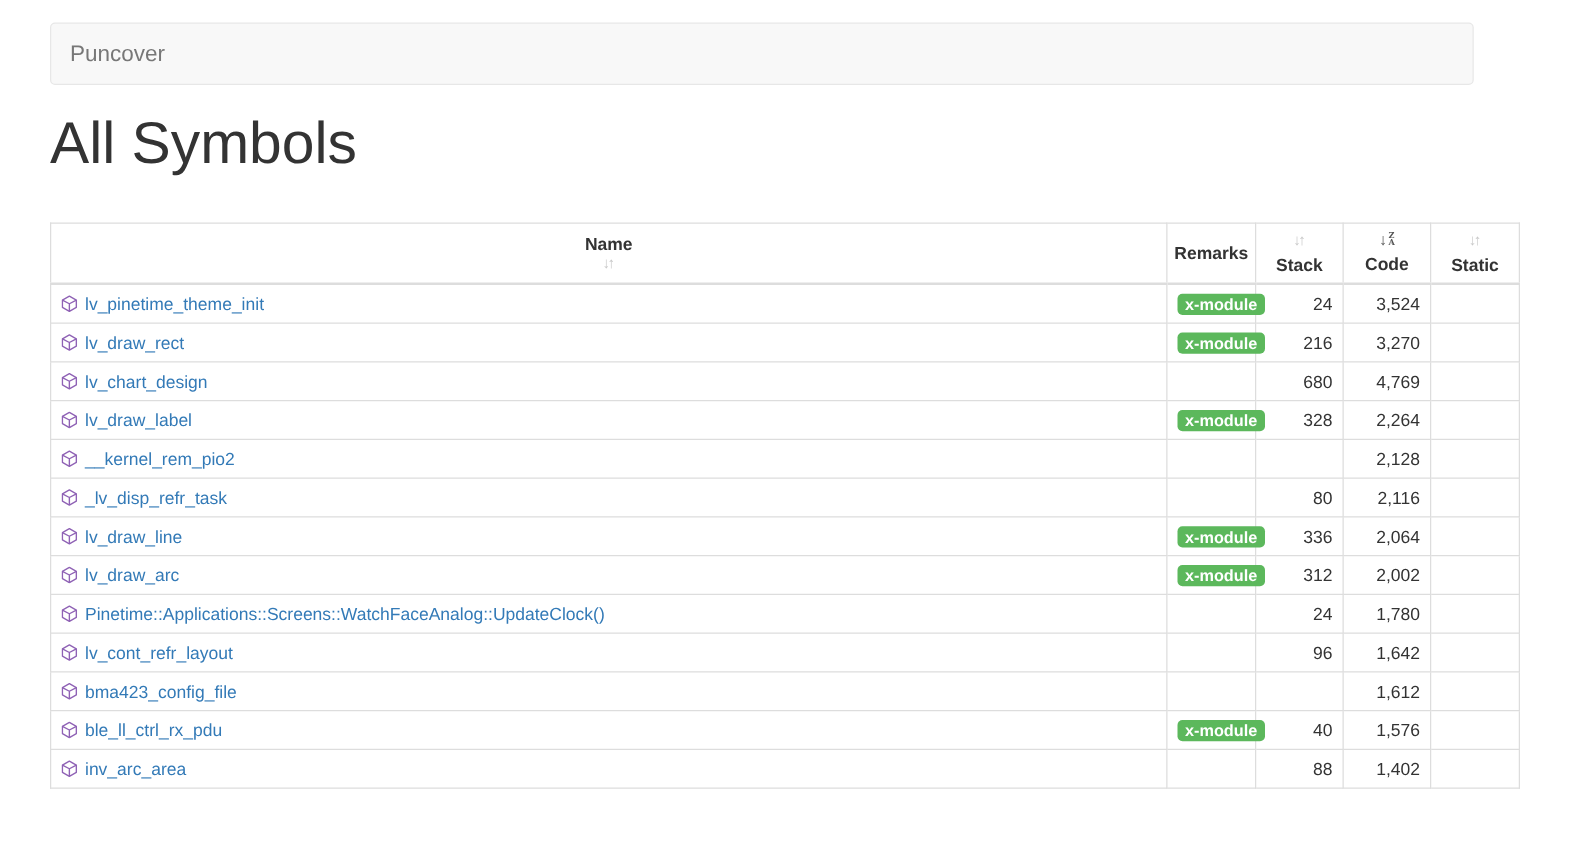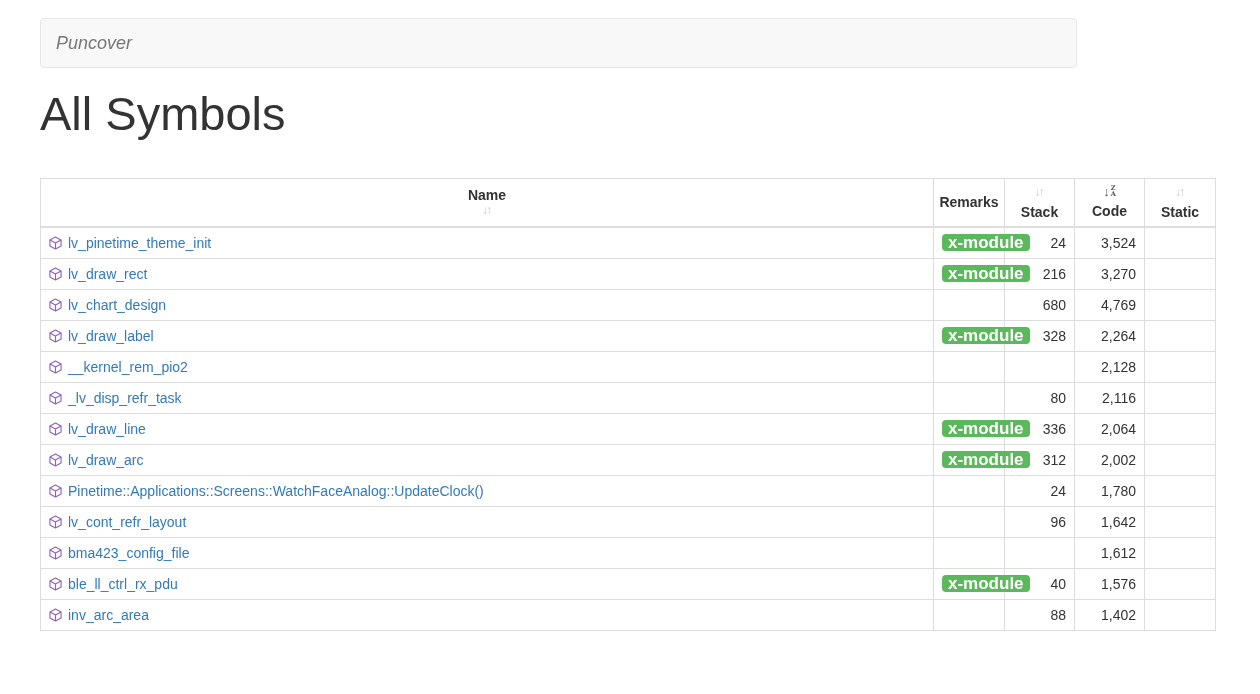--- a/index.html
+++ b/index.html
@@ -13,26 +13,25 @@
     --border: #ddd;
     --navbar-bg: #f8f8f8;
     --navbar-border: #e7e7e7;
     --sort-inactive: #c9c9c9;
     --sort-active: #555;
   }
 
   
   .navbar {
     margin: 18px 16px 0 40px;
-    width: 1037px;
+    width: 1139px;
     height: 50px;
     background: var(--navbar-bg);
     border: 1px solid var(--navbar-border);
     border-radius: 4px;
-    font-style: italic;
   }
   .navbar-brand {
     display: inline-block;
     padding: 14px 15px;
     font-size: 18px;
     line-height: 20px;
     color: #777;
     text-decoration: none;
     cursor: pointer;
   }
@@ -97,21 +96,21 @@
     vertical-align: -2px;
     margin-right: 6px;
     color: var(--cube);
   }
   a.symbol-link { color: var(--link); text-decoration: none; cursor: pointer; }
 
   .badge-xmodule {
     display: inline-block;
     background: var(--badge);
     color: #fff;
-    font-size: 17px;
+    font-size: 13px;
     font-weight: bold;
     line-height: 13px;
     padding: 2px 6px;
     border-radius: 4px;
     white-space: nowrap;
   }
 </style>
 </head>
 <body>
 

